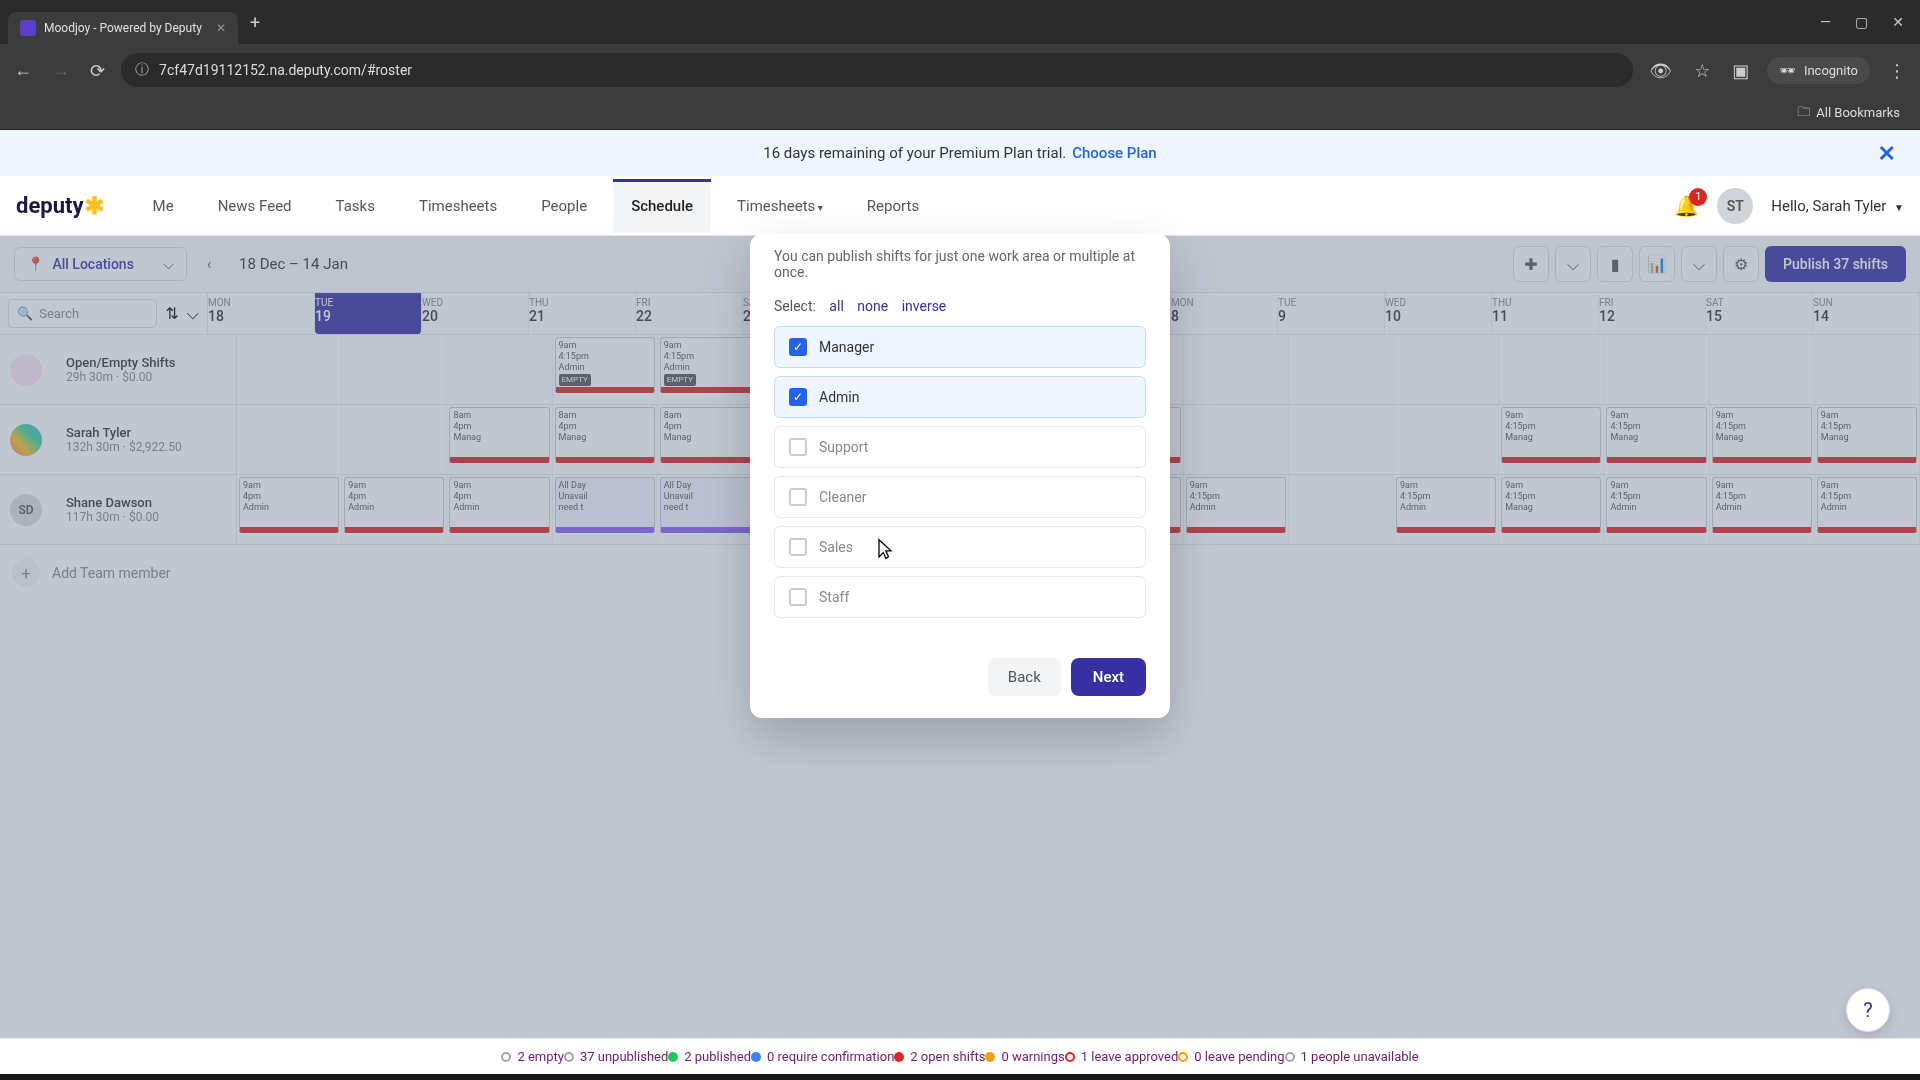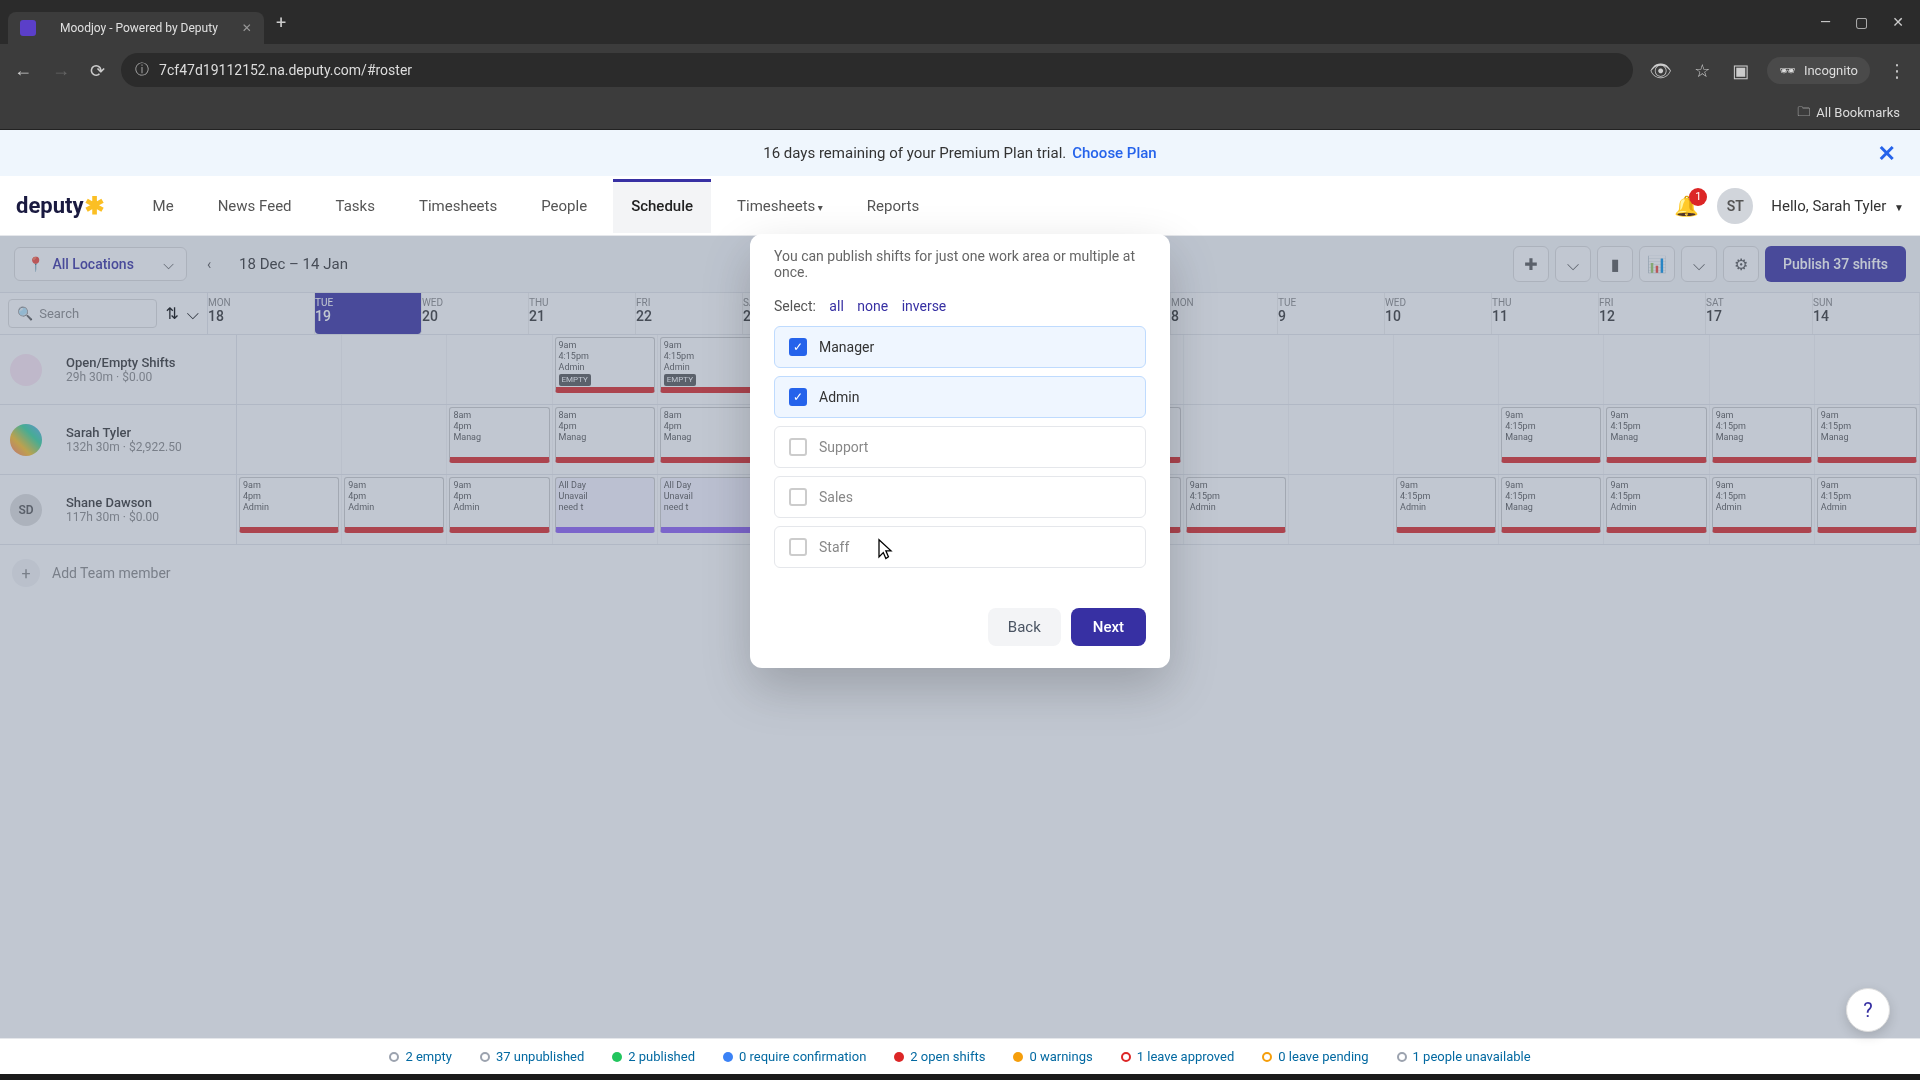--- a/index.html
+++ b/index.html
@@ -25,21 +25,21 @@
       align-items: center;
       height: 100%;
       gap: 4px;
     }
     .tab {
       background: #3c3c3c;
       border-radius: 8px 8px 0 0;
       padding: 8px 12px;
       display: flex;
       align-items: center;
-      gap: 24px;
+      gap: 8px;
       color: #e0e0e0;
       font-size: 12px;
       height: 32px;
       margin-top: 12px;
       min-width: 230px;
     }
     .tab-favicon {
       width: 16px;
       height: 16px;
       background: #5b3fc9;
@@ -355,23 +355,22 @@
 
     
     .status-legend {
       position: fixed;
       bottom: 6px;
       left: 0; right: 0;
       background: #fff;
       border-top: 1px solid #e5e7eb;
       padding: 10px 20px;
       display: flex;
-      gap: 28px;
       font-size: 13px;
-      color: #0369a1;
+      color: #701a75;
       justify-content: center;
     }
     .legend-item { display: flex; align-items: center; gap: 6px; }
     .dot { width: 10px; height: 10px; border-radius: 50%; border: 2px solid #ccc; }
     .dot.gray { border-color: #9ca3af; }
     .dot.green { background: #22c55e; border: none; }
     .dot.blue { background: #3b82f6; border: none; }
     .dot.red { background: #dc2626; border: none; }
     .dot.red-o { border-color: #dc2626; }
     .dot.orange { border-color: #f59e0b; }
@@ -557,21 +556,21 @@
         <div class="day-col">
           <div class="day-name">THU</div>
           <div class="day-num">11</div>
         </div>
         <div class="day-col">
           <div class="day-name">FRI</div>
           <div class="day-num">12</div>
         </div>
         <div class="day-col">
           <div class="day-name">SAT</div>
-          <div class="day-num">17</div>
+          <div class="day-num">15</div>
         </div>
         <div class="day-col">
           <div class="day-name">SUN</div>
           <div class="day-num">14</div>
         </div>
       </div>
   </div>
   <div class="schedule-body" id="schedule-body">
       <div class="sched-row">
         <div class="row-label">
@@ -832,20 +831,24 @@
         <div class="work-area checked">
           <div class="checkbox on">✓</div>
           <span class="wa-label">Admin</span>
         </div>
         <div class="work-area">
           <div class="checkbox "></div>
           <span class="wa-label">Support</span>
         </div>
         <div class="work-area">
           <div class="checkbox "></div>
+          <span class="wa-label">Cleaner</span>
+        </div>
+        <div class="work-area">
+          <div class="checkbox "></div>
           <span class="wa-label">Sales</span>
         </div>
         <div class="work-area">
           <div class="checkbox "></div>
           <span class="wa-label">Staff</span>
         </div>
       </div>
     <div class="modal-footer">
       <button class="btn-back">Back</button>
       <button class="btn-next">Next</button>

